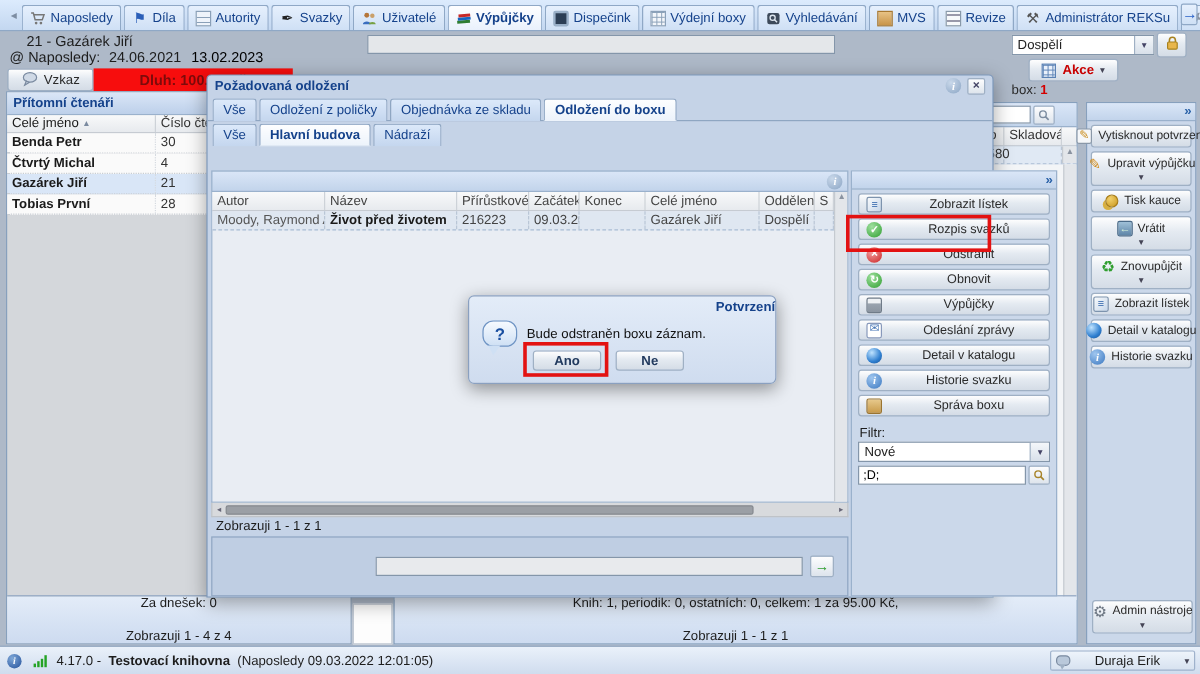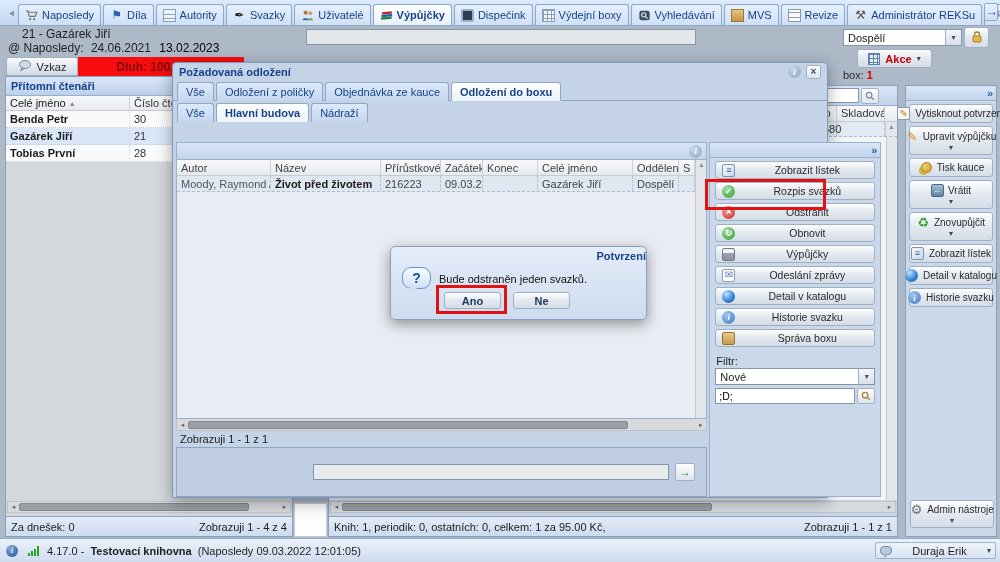--- a/index.html
+++ b/index.html
@@ -69,23 +69,23 @@
 #box-line { position:absolute; left:843px; top:69px; color:#2a2a2a; }
 #box-line b { color:#d40000; margin-left:3px; }
 #vzkaz-btn { position:absolute; left:6px; top:57px; width:72px; height:19px; }
 #debt-box { position:absolute; left:78px; top:57px; width:166px; height:19px;
   background:#f70d0d; color:#7d0b0b; font-weight:bold; font-size:12px;
   display:flex; align-items:center; justify-content:center; }
 
 .panel { position:absolute; border:1px solid #87a0bd; background:#cdd9e9; }
 .phead { height:19px; background:linear-gradient(#dae6f7,#bdd0ea); border-bottom:1px solid #9ab1cc;
   display:flex; align-items:center; padding:0 5px; color:#15428b; font-weight:bold; }
-.pfoot { position:absolute; left:0; right:0; bottom:0; height:20px;
+.pfoot { position:absolute; left:0; right:0; bottom:0; height:40px;
   background:linear-gradient(#e3ecf8,#cddbf0); border-top:1px solid #8fa6c2;
-  display:flex; align-items:center; justify-content:space-between; padding:0 5px; color:#1d1d1d; }
+  display:flex; align-items:center; justify-content:space-between; padding:0 5px; color:#1d1d1d;flex-direction:column; }
 .hscroll { position:absolute; left:1px; right:1px; height:12px;
   background:#d8dadd; border:1px solid #bfc3c8; display:flex; align-items:center; }
 .hscroll .harr { width:11px; text-align:center; font-size:7px; color:#667; }
 .hscroll .hthumb { height:8px; background:#9b9fa5; border:1px solid #85898f; border-radius:2px; }
 .info-ic { width:13px; height:13px; border-radius:50%;
   background: radial-gradient(circle at 35% 30%, #c9d8ea, #8ba5c4);
   color:#fff; font:italic bold 9px "Liberation Serif", serif;
   display:flex; align-items:center; justify-content:center; }
 .vstrip { width:11px; background:#e3e6ea; border-left:1px solid #c5cad0;
   display:flex; justify-content:center; padding-top:1px; }
@@ -368,20 +368,24 @@
         <span class="sortarr">▲</span>
       </div>
       <div class="c cnum">
         <span>Číslo čtenáře</span>
       </div>
     </div>
     <div class="trow">
       <div class="c cname">Benda Petr</div>
       <div class="c cnum">30</div>
     </div>
+    <div class="trow">
+      <div class="c cname">Čtvrtý Michal</div>
+      <div class="c cnum">4</div>
+    </div>
     <div class="trow sel">
       <div class="c cname">Gazárek Jiří</div>
       <div class="c cnum">21</div>
     </div>
     <div class="trow">
       <div class="c cname">Tobias První</div>
       <div class="c cnum">28</div>
     </div>
     <div class="hscroll" id="left-hscroll">
       <span class="harr">◂</span>
@@ -498,21 +502,21 @@
       <span id="modal-close">×</span>
     </div>
     <div class="mtabs">
       <div class="mtab">
           <span>Vše</span>
         </div>
       <div class="mtab">
           <span>Odložení z poličky</span>
         </div>
       <div class="mtab">
-          <span>Objednávka ze kauce</span>
+          <span>Objednávka ze skladu</span>
         </div>
       <div class="mtab active">
           <span>Odložení do boxu</span>
         </div>
     </div>
     <div class="mtabs" style="border-bottom:none">
       <div class="mtab">
           <span>Vše</span>
         </div>
       <div class="mtab active">
@@ -637,21 +641,21 @@
             </div>
         </div>
       </div>
     </div>
   </div>
 
   <div id="confirm">
     <div class="ttl">Potvrzení</div>
     <div id="q-icon">?</div>
     <div id="q-tail"></div>
-    <div class="msg">Bude odstraněn jeden svazků.</div>
+    <div class="msg">Bude odstraněn boxu záznam.</div>
     <div class="gbtn dlg-btn" id="btn-ano">
       <span>Ano</span>
     </div>
     <div class="gbtn dlg-btn" id="btn-ne">
       <span>Ne</span>
     </div>
   </div>
 
   <div class="redrect" id="red-odstranit"></div>
   <div class="redrect" id="red-ano"></div>

